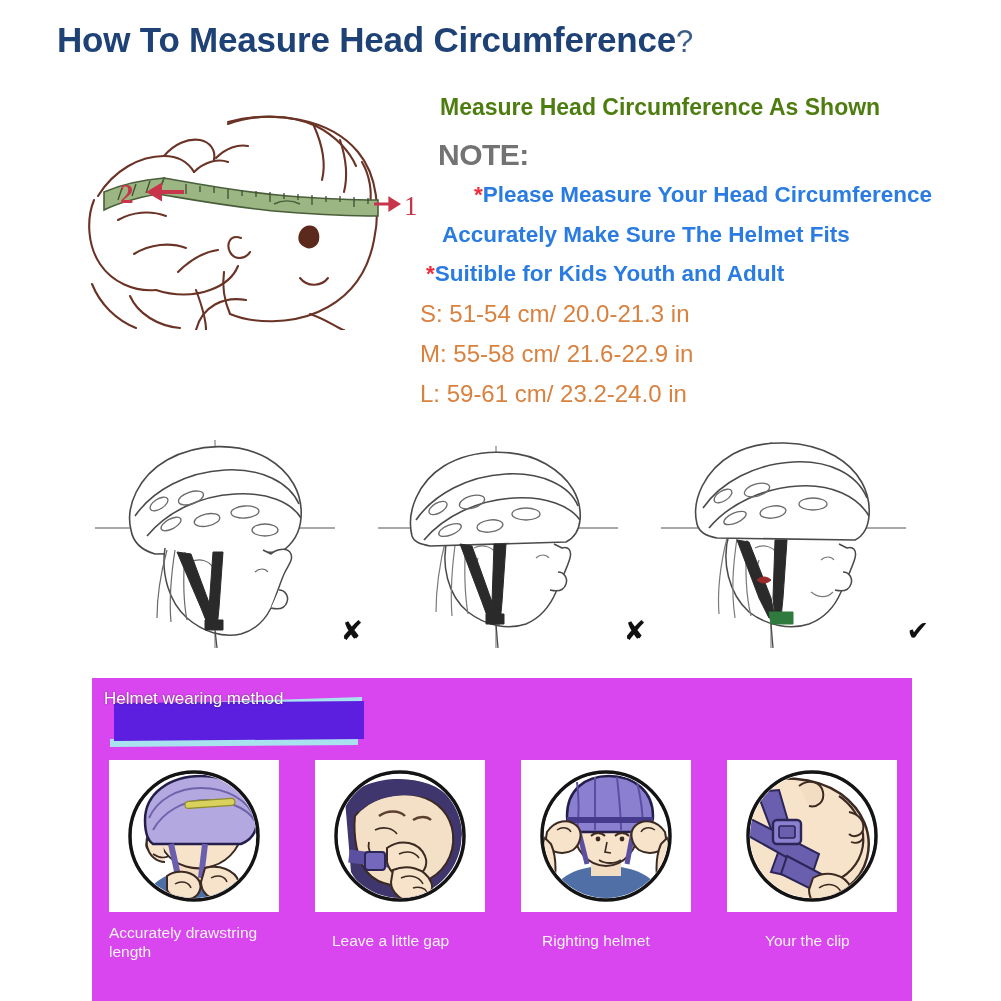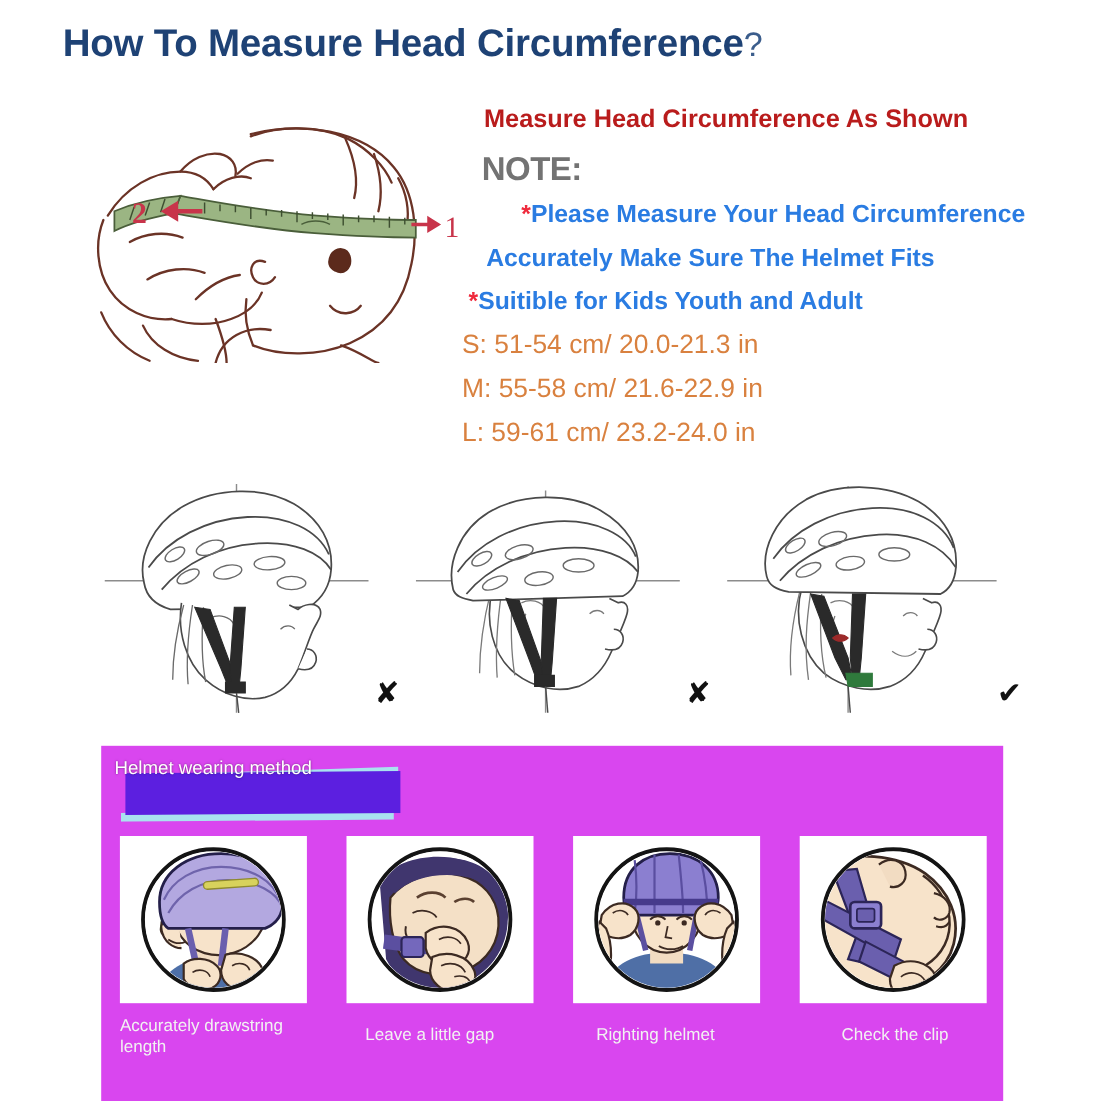--- a/index.html
+++ b/index.html
@@ -48,21 +48,21 @@
     top: 96px;
     width: 560px;
   }
   .info-line {
     white-space: nowrap;
     line-height: 1;
   }
   #headline-shown {
     font-size: 23px;
     font-weight: bold;
-    color: #b91c1c;
+    color: #4d7c0f;
     margin-left: 20px;
     margin-bottom: 21px;
   }
   #note-label {
     font-size: 30px;
     font-weight: bold;
     color: #737373;
     margin-left: 18px;
     margin-bottom: 14px;
     letter-spacing: -0.5px;
@@ -554,14 +554,14 @@
           <path d="M92 128 C100 122 110 124 114 132" fill="none" stroke="#3c2a22" stroke-width="1.5"></path>
           <path d="M96 140 C104 136 112 138 116 144" fill="none" stroke="#3c2a22" stroke-width="1.5"></path>
         </g>
       </svg>
     </div>
   </div>
 
   <div class="card-caption" id="caption-0">Accurately drawstring length</div>
   <div class="card-caption" id="caption-1">Leave a little gap</div>
   <div class="card-caption" id="caption-2">Righting helmet</div>
-  <div class="card-caption" id="caption-3">Check the clip</div>
+  <div class="card-caption" id="caption-3">Your the clip</div>
 </div>
 
 </body></html>

